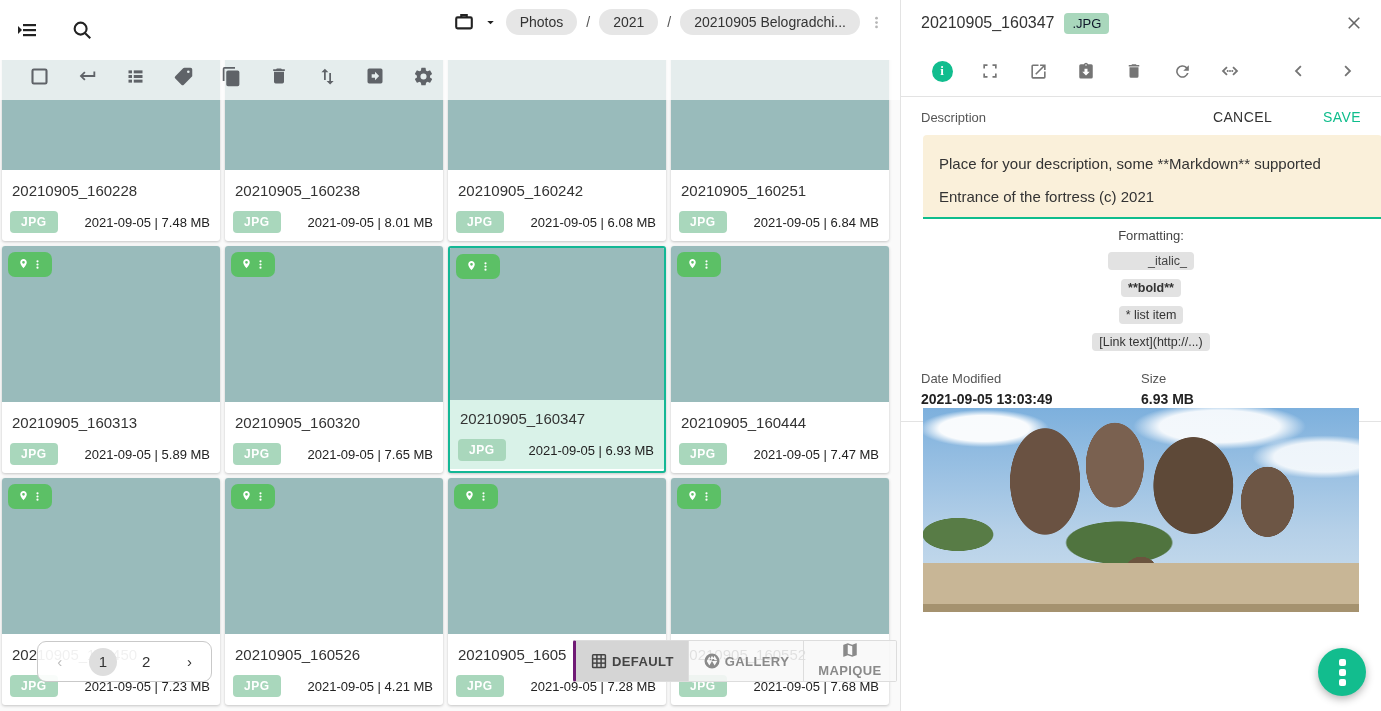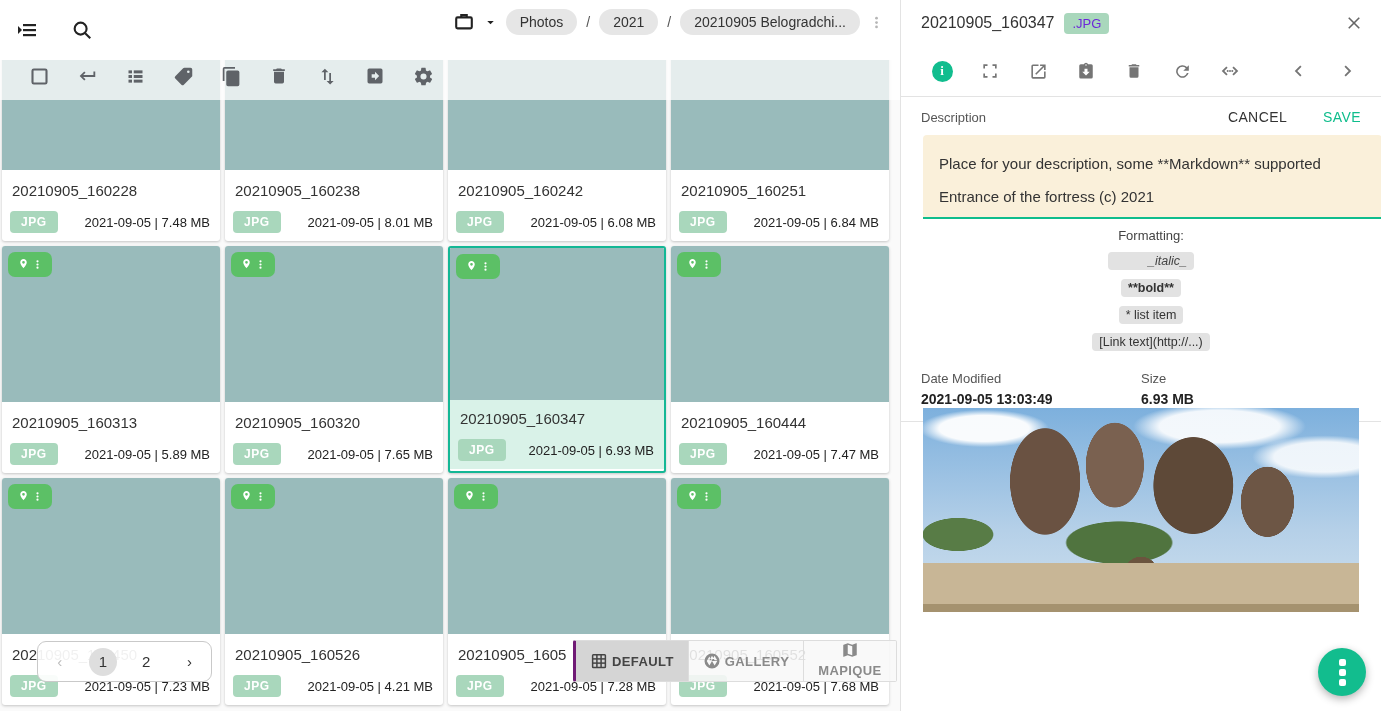--- a/index.html
+++ b/index.html
@@ -60,45 +60,45 @@
   .vs-btn:first-child { border-left:3px solid #701a75; border-radius:2px 0 0 2px; }
   .vs-btn:last-child { border-radius:0 2px 2px 0;flex-direction:column; }
   .vs-btn.active { background:#d5d5d5; color:#444; }
   .vs-btn .icon { color:inherit; }
 
   
   #panel { position:absolute; left:900px; top:0; width:481px; height:711px; background:#fff;
     border-left:1px solid #e3e3e3; }
   #panel-header { display:flex; align-items:center; height:46px; padding:0 18px 0 20px; }
   #panel-title { font-size:16px; font-weight:500; color:#333; }
-  .chip-ext { background:#a9d7bc; color:#6d28d9; font-size:13px; border-radius:4px; padding:3px 8px; margin-left:10px; }
+  .chip-ext { background:#a9d7bc; color:#0f172a; font-size:13px; border-radius:4px; padding:3px 8px; margin-left:10px; }
   #close-btn { margin-left:auto; color:#666; cursor:pointer; }
 
   #detail-toolbar { display:flex; align-items:center; height:50px; padding:0 10px 0 17px; }
   #detail-toolbar .icon { width:48px; height:40px; color:#757575; cursor:pointer; }
   #detail-toolbar .spacer { flex:1; }
   .info-circle { width:21px; height:21px; border-radius:50%; background:#11bd8e; color:#fff;
     font-size:13px; font-weight:bold; font-family:"Liberation Serif", serif;
     display:flex; align-items:center; justify-content:center; }
   .divider { border-top:1px solid #e3e3e3; }
 
   #desc-head { display:flex; align-items:center; padding:12px 20px 6px 20px; }
   #desc-label { font-size:13px; color:#555; }
-  #desc-head .btns { margin-left:auto; display:flex; gap:36px; }
+  #desc-head .btns { margin-left:auto; display:flex; gap:51px; }
   .text-btn { font-size:14px; font-weight:500; letter-spacing:.4px; cursor:pointer; }
   .text-btn.cancel { color:#333; } .text-btn.save { color:#0fbd8c; }
 
   #desc-box { margin:4px 0 0 22px; width:459px; background:#faf0da; border-radius:4px 4px 0 0;
     padding:12px 16px 0 16px; border-bottom:2px solid #0fbd8c; }
   #desc-hint { font-size:15px; color:#333; padding:8px 0 14px 0; }
   #desc-value { font-size:15px; color:#333; padding:2px 0 12px 0; }
 
   #formatting { display:flex; align-items:center; gap:9px; padding:9px 0 10px 20px; font-size:13px; color:#444;flex-direction:column; }
   .fmt-chip { background:#e2e2e2; border-radius:4px; padding:2px 7px; font-size:12.5px; color:#333; }
-  .fmt-chip.italic { font-style:italic; color:#444;padding-left:40px; }
+  .fmt-chip.italic { color:#444;padding-left:40px; }
   .fmt-chip.bold { font-weight:bold; }
 
   #fields { display:flex; padding:10px 20px 14px 20px; }
   .field { width:224px; }
   .field .flabel { font-size:13px; color:#555; margin-bottom:5px; }
   .field .fvalue { font-size:14px; font-weight:bold; color:#222; }
 
   #preview { position:absolute; left:22px; top:408px; width:436px; height:204px; }
 
   #fab { position:absolute; left:417px; top:648px; width:48px; height:48px; border-radius:50%;

